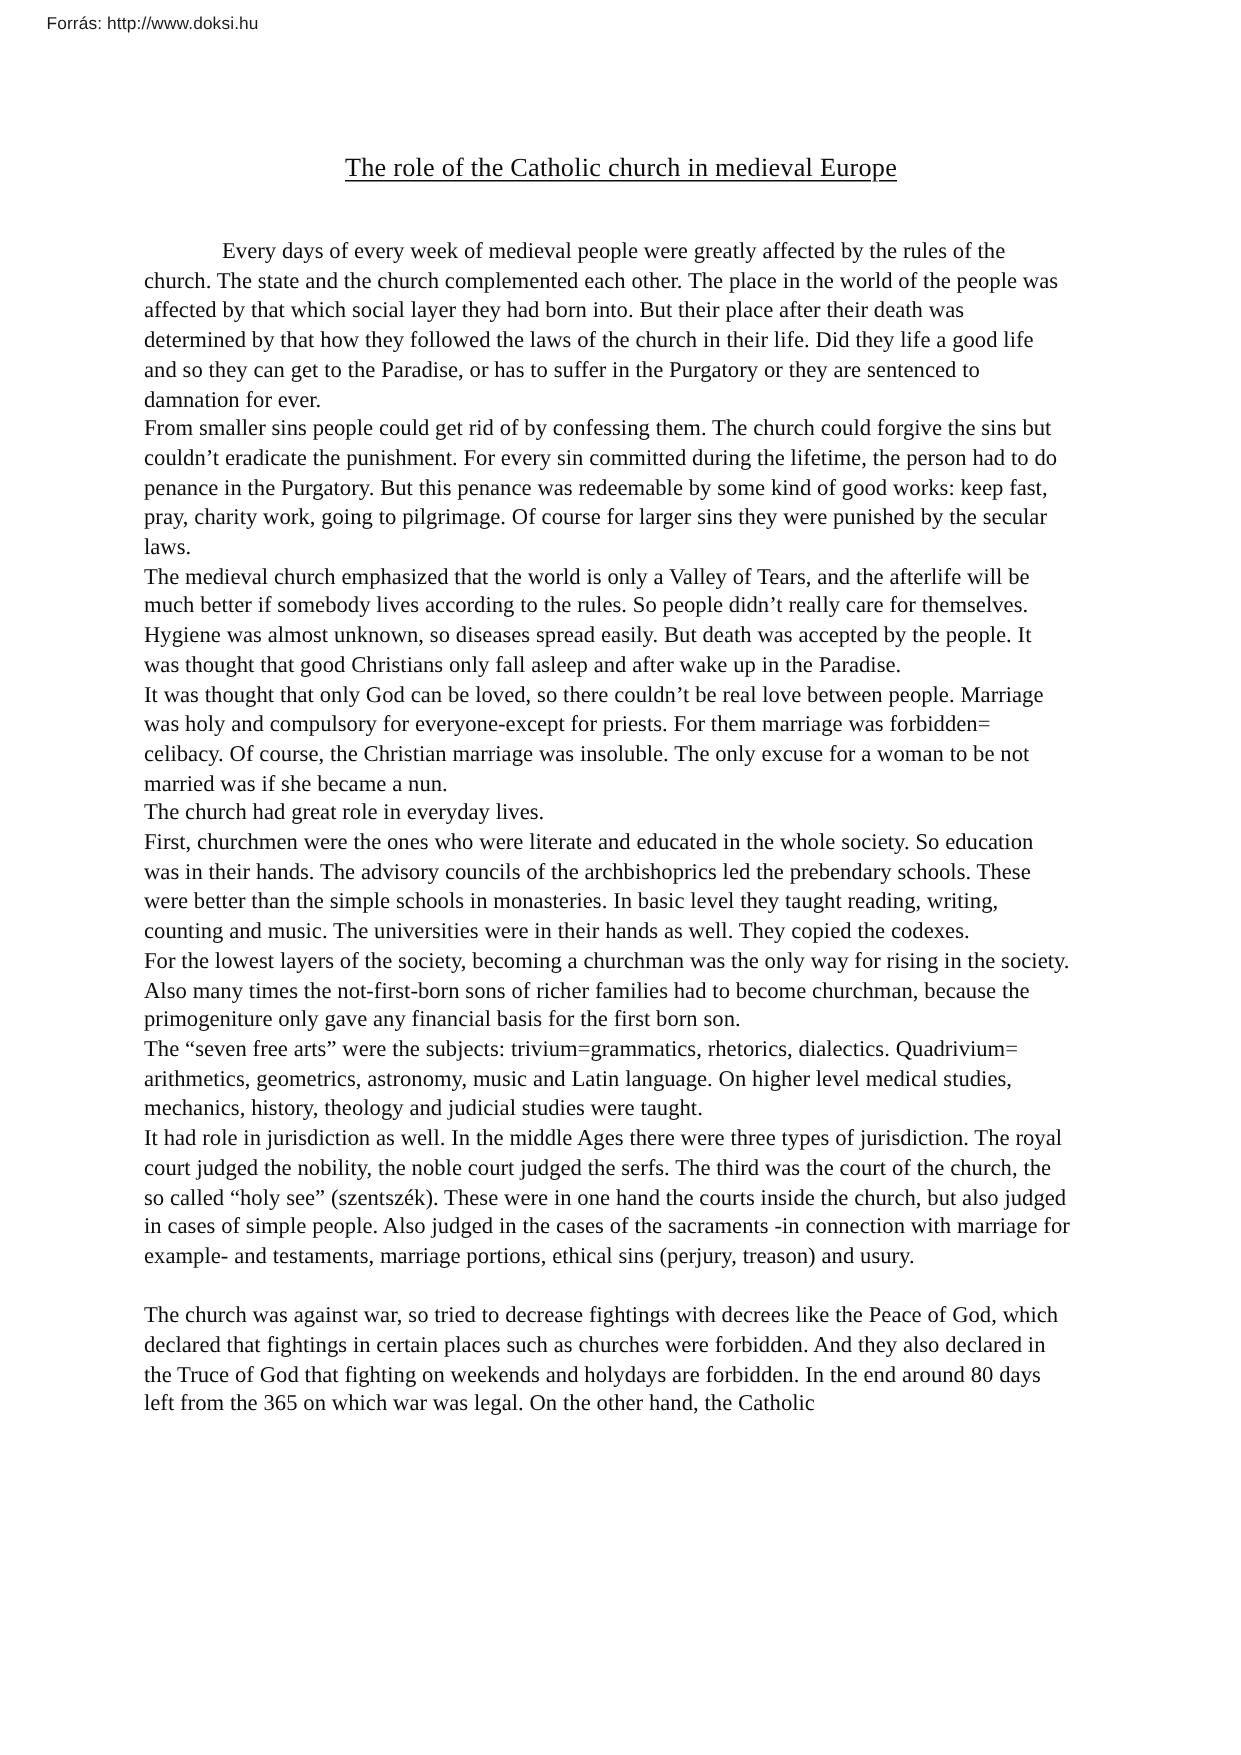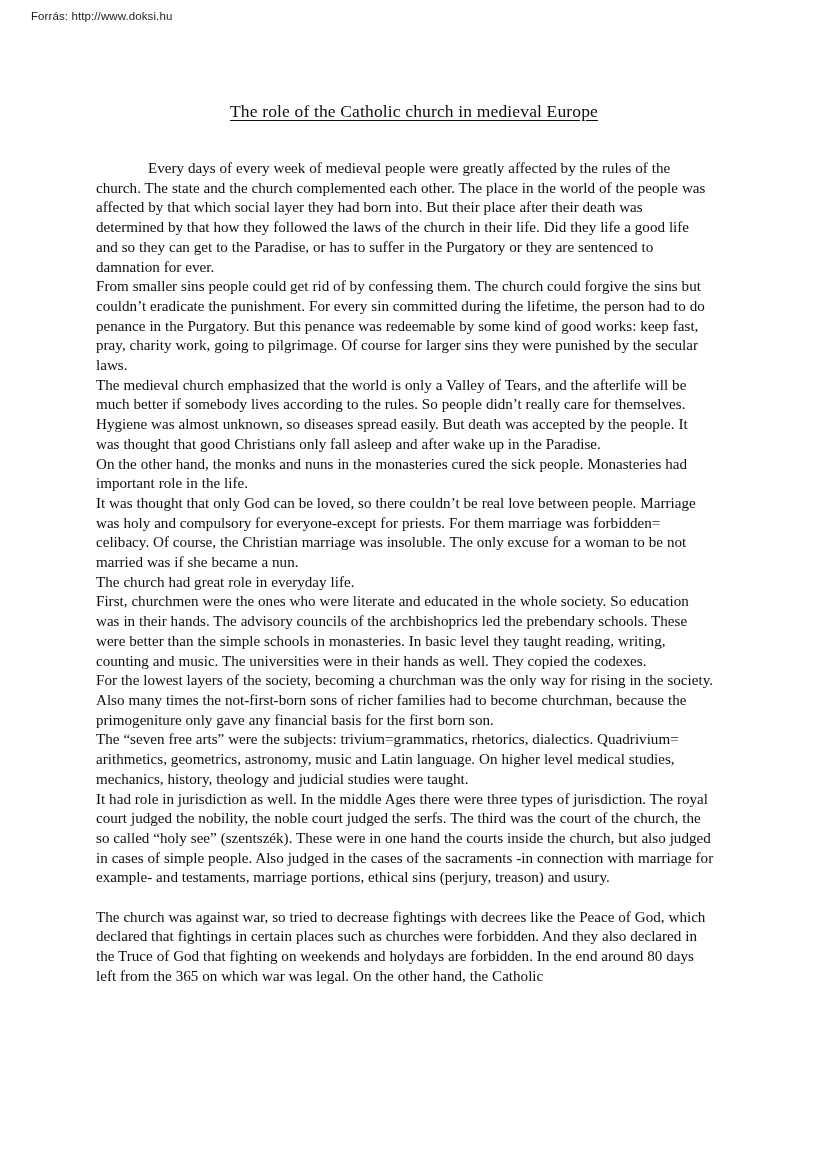--- a/index.html
+++ b/index.html
@@ -108,25 +108,24 @@
     <h1 class="doc-title"><span class="title-text">The role of the Catholic church in medieval Europe</span></h1>
 
     <div class="body-blocks">
 
       <p class="para"><span class="indent"></span><span>Every days of every week of medieval people were greatly affected by the rules of the church. The state and the church complemented each other. The place in the world of the people was affected by that which social layer they had born into. But their place after their death was determined by that how they followed the laws of the church in their life. Did they life a good life and so they can get to the Paradise, or has to suffer in the Purgatory or they are sentenced to damnation for ever.</span></p>
 
       <p class="para no-gap"><span>From smaller sins people could get rid of by confessing them. The church could forgive the sins but couldn’t eradicate the punishment. For every sin committed during the lifetime, the person had to do penance in the Purgatory. But this penance was redeemable by some kind of good works: keep fast, pray, charity work, going to pilgrimage. Of course for larger sins they were punished by the secular laws.</span></p>
 
       <p class="para no-gap"><span>The medieval church emphasized that the world is only a Valley of Tears, and the afterlife will be much better if somebody lives according to the rules. So people didn’t really care for themselves. Hygiene was almost unknown, so diseases spread easily. But death was accepted by the people. It was thought that good Christians only fall asleep and after wake up in the Paradise.</span></p>
 
-      <p class="para no-gap"><span>On the other hand, the monks and nuns in the monasteries cured the sick people. Monasteries had important role in the life.</span></p>
 
       <p class="para no-gap"><span>It was thought that only God can be loved, so there couldn’t be real love between people. Marriage was holy and compulsory for everyone-except for priests. For them marriage was forbidden= celibacy. Of course, the Christian marriage was insoluble. The only excuse for a woman to be not married was if she became a nun.</span></p>
 
-      <p class="para"><span>The church had great role in everyday life.</span></p>
+      <p class="para"><span>The church had great role in everyday lives.</span></p>
 
       <p class="para no-gap"><span>First, churchmen were the ones who were literate and educated in the whole society. So education was in their hands. The advisory councils of the archbishoprics led the prebendary schools. These were better than the simple schools in monasteries. In basic level they taught reading, writing, counting and music. The universities were in their hands as well. They copied the codexes.</span></p>
 
       <p class="para no-gap"><span>For the lowest layers of the society, becoming a churchman was the only way for rising in the society. Also many times the not-first-born sons of richer families had to become churchman, because the primogeniture only gave any financial basis for the first born son.</span></p>
 
       <p class="para no-gap"><span>The “seven free arts” were the subjects: trivium=grammatics, rhetorics, dialectics. Quadrivium= arithmetics, geometrics, astronomy, music and Latin language. On higher level medical studies, mechanics, history, theology and judicial studies were taught.</span></p>
 
       <p class="para"><span>It had role in jurisdiction as well. In the middle Ages there were three types of jurisdiction. The royal court judged the nobility, the noble court judged the serfs. The third was the court of the church, the so called “holy see” (szentszék). These were in one hand the courts inside the church, but also judged in cases of simple people. Also judged in the cases of the sacraments -in connection with marriage for example- and testaments, marriage portions, ethical sins (perjury, treason) and usury.</span></p>
 
       <p class="para"><span>The church was against war, so tried to decrease fightings with decrees like the Peace of God, which declared that fightings in certain places such as churches were forbidden. And they also declared in the Truce of God that fighting on weekends and holydays are forbidden. In the end around 80 days left from the 365 on which war was legal. On the other hand, the Catholic</span></p>

